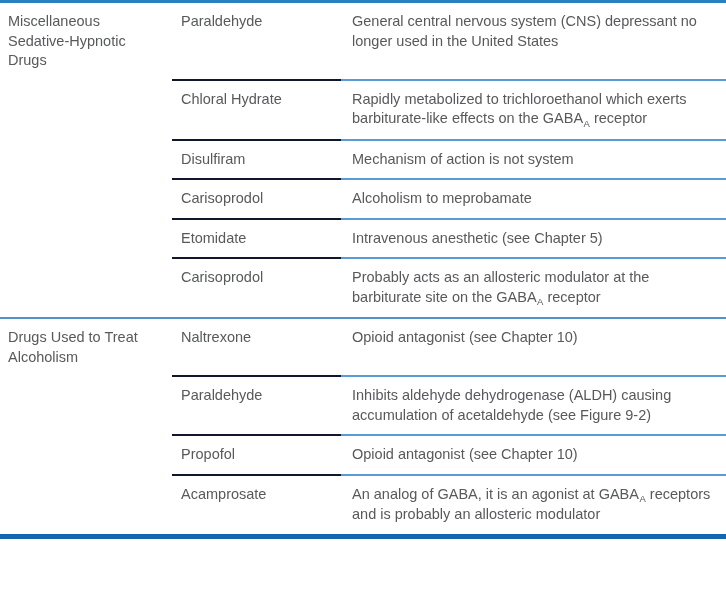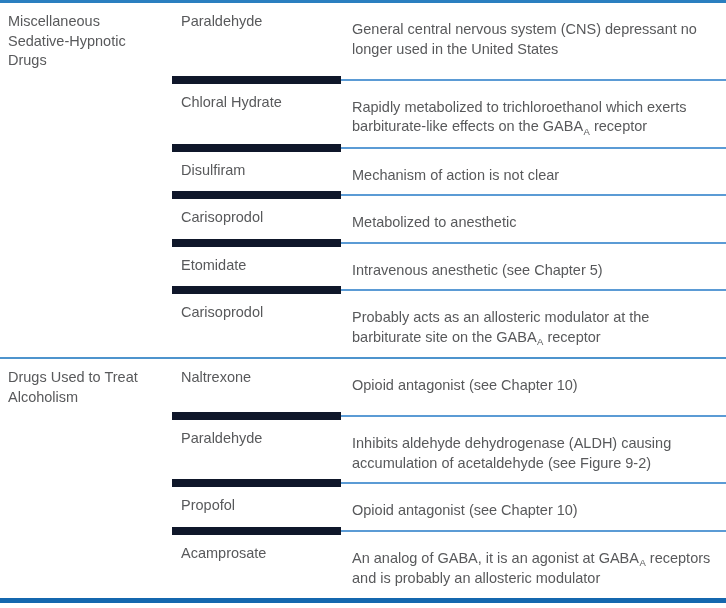--- a/index.html
+++ b/index.html
@@ -72,27 +72,27 @@
 
   .drug-cell {
     display: table-cell;
     width: 169px;
     vertical-align: top;
     padding: 9px 10px 9px 9px;
     box-sizing: border-box;
     font-size: 14.5px;
     line-height: 19.5px;
     color: #58595b;
-    border-top: 8px solid #0f172a;
+    border-top: 2px solid #0f172a;
   }
 
   .desc-cell {
     display: table-cell;
     vertical-align: top;
-    padding: 17px 8px 9px 11px;
+    padding: 9px 8px 9px 11px;
     box-sizing: border-box;
     font-size: 14.5px;
     line-height: 19.5px;
     color: #58595b;
     border-top: 2px solid #5b9bd5;
   }
 
   
   .row.first .drug-cell,
   .row.first .desc-cell {
@@ -122,26 +122,26 @@
             <div class="desc-cell"><span>General central nervous system (CNS) depressant no longer used in the United States</span></div>
           </div>
           <div class="row">
             <div class="cat-cell spacer"></div>
             <div class="drug-cell">Chloral Hydrate</div>
             <div class="desc-cell"><span>Rapidly metabolized to trichloroethanol which exerts barbiturate-like effects on the GABA</span><sub class="gaba">A</sub><span> receptor</span></div>
           </div>
           <div class="row">
             <div class="cat-cell spacer"></div>
             <div class="drug-cell">Disulfiram</div>
-            <div class="desc-cell"><span>Mechanism of action is not clear</span></div>
+            <div class="desc-cell"><span>Mechanism of action is not system</span></div>
           </div>
           <div class="row">
             <div class="cat-cell spacer"></div>
             <div class="drug-cell">Carisoprodol</div>
-            <div class="desc-cell"><span>Metabolized to anesthetic</span></div>
+            <div class="desc-cell"><span>Alcoholism to meprobamate</span></div>
           </div>
           <div class="row">
             <div class="cat-cell spacer"></div>
             <div class="drug-cell">Etomidate</div>
             <div class="desc-cell"><span>Intravenous anesthetic (see Chapter 5)</span></div>
           </div>
           <div class="row">
             <div class="cat-cell spacer"></div>
             <div class="drug-cell">Carisoprodol</div>
             <div class="desc-cell"><span>Probably acts as an allosteric modulator at the barbiturate site on the GABA</span><sub class="gaba">A</sub><span> receptor</span></div>

